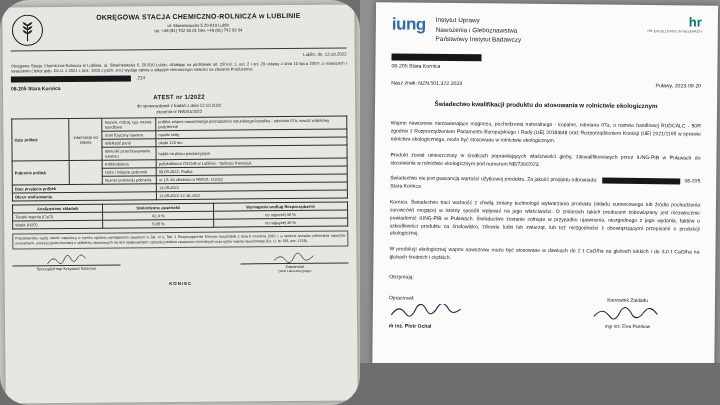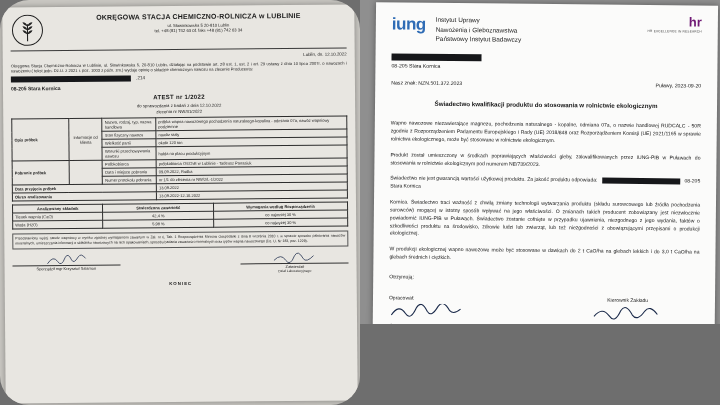--- a/index.html
+++ b/index.html
@@ -69,41 +69,41 @@
   .sigrow { display:flex; justify-content:space-between; margin-top:16px; font-size:3.9px; }
   .sigcell { width:32%; text-align:center; position:relative; }
   .sigline { border-top:0.5px solid #333; padding-top:1px; }
   .scribble { position:absolute; left:50%; transform:translateX(-50%); top:-12px; width:44px; height:14px; opacity:.85;}
   .koniec { text-align:center; font-size:4.4px; font-weight:bold; margin-top:6px; letter-spacing:1px;}
 
   
   #doc-right {
     position:absolute;
     left:360px; top:0px;
-    width:360px; height:324px;
+    width:360px; height:363px;
     background:#8f8f8f;
     overflow:hidden;
   }
   #doc-right .page {
     position:absolute;
     left:14px; top:4px;
     width:342px; height:398px;
     background:#fbfbfa;
     box-shadow:0 0 6px rgba(0,0,0,.4);
     transform:rotate(0.6deg);
     padding:10px 16px;
     font-size:5.1px;
     line-height:1.45;
     color:#141414;
   }
   .rhead { display:flex; align-items:flex-start; gap:10px; }
   .iung-logo { font-size:17px; font-weight:bold; color:#2f6cb5; letter-spacing:-.5px; line-height:1; padding-top:3px;}
   .rhead-mid { flex:1; font-size:6.4px; line-height:1.5; color:#1a1a1a; padding-top:2px;}
   .rhead-right { text-align:right; }
-  .hr-logo { font-size:13px; font-weight:bold; color:#701a75; line-height:1; }
+  .hr-logo { font-size:13px; font-weight:bold; color:#0f766e; line-height:1; }
   .hr-tag { font-size:3.2px; color:#444; letter-spacing:.2px; margin-top:1px;}
 
   .r-addr { margin-top:10px; font-size:5.2px; }
   .r-row { display:flex; justify-content:space-between; margin-top:9px; font-size:5.2px; }
 
   .r-title { text-align:center; font-weight:bold; font-size:6.2px; margin:13px 0 11px; }
 
   .r-para { font-size:5.05px; text-align:justify; line-height:1.55; margin-bottom:8px; }
 
   .r-otrzymuja { font-size:5.1px; margin-top:12px; }

